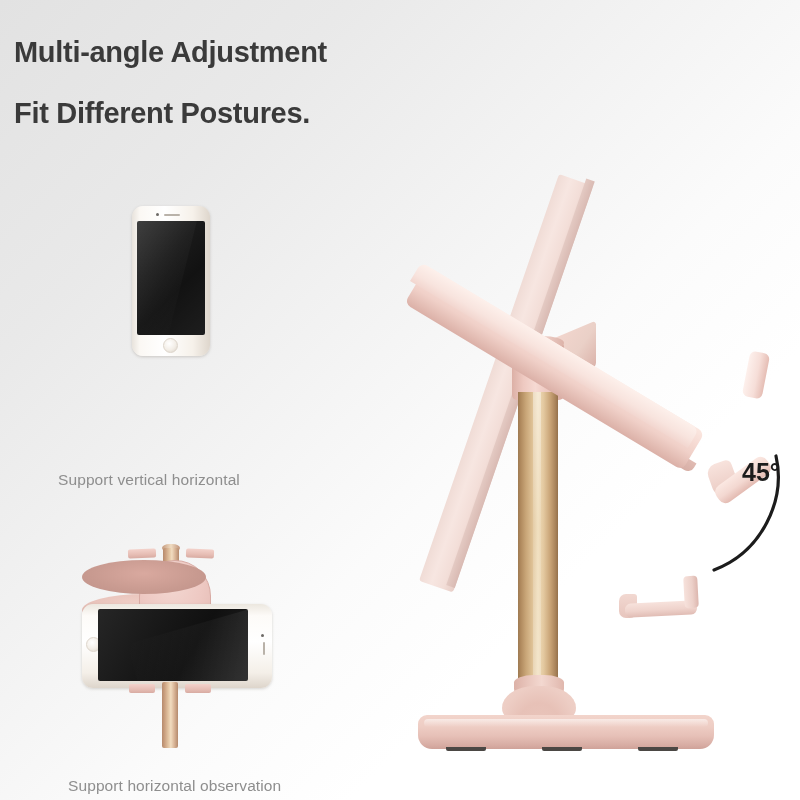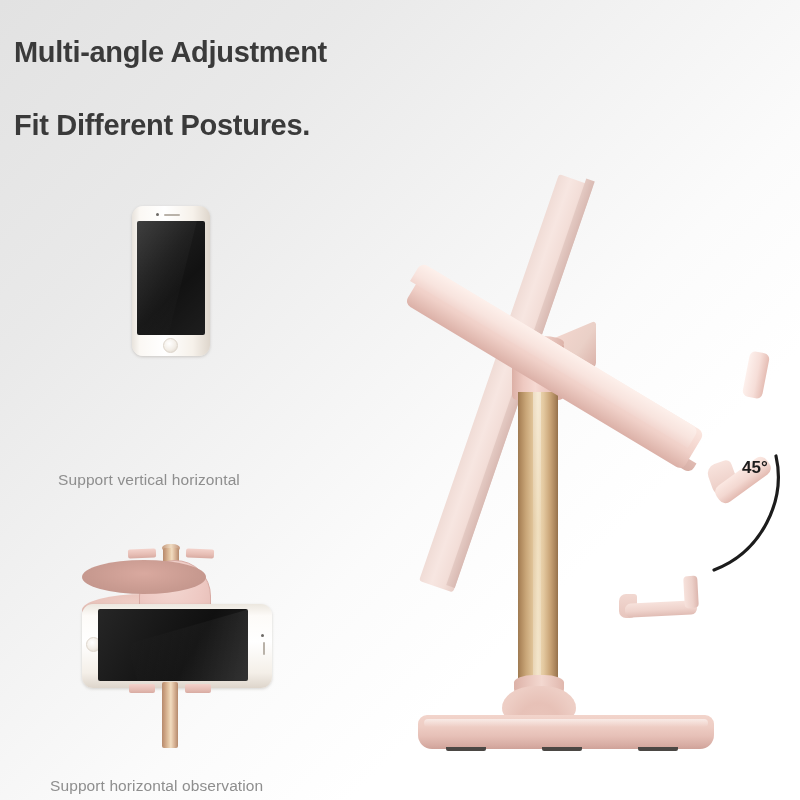--- a/index.html
+++ b/index.html
@@ -26,32 +26,32 @@
     width: 520px;
   }
   .headline-line {
     font-size: 29px;
     font-weight: bold;
     color: #3a3a3a;
     letter-spacing: -0.3px;
     line-height: 1.0;
     white-space: nowrap;
   }
-  .headline-line.second { margin-top: 44px; }
+  .headline-line.second { margin-top: 32px; }
 
   
   .caption {
     position: absolute;
     font-size: 15.5px;
     color: #8e8e8e;
     letter-spacing: 0.1px;
     white-space: nowrap;
   }
   #caption-vertical { left: 58px; top: 471px; }
-  #caption-horizontal { left: 50px; top: 777px; }
+  #caption-horizontal { left: 68px; top: 777px; }
 
   
   .abs { position: absolute; }
 
   
   #small-stand-1 { left: 100px; top: 200px; width: 160px; height: 265px; }
 
   .sm-base-ellipse {
     position: absolute;
     border-radius: 50%;
@@ -359,21 +359,21 @@
   }
 
   
   #angle-arc {
     position: absolute;
     left: 268px; top: 278px; width: 140px; height: 140px;
   }
   #angle-label {
     position: absolute;
     left: 352px; top: 288px;
-    font-size: 17px;
+    font-size: 25px;
     font-weight: bold;
     color: #1c1c1c;
     letter-spacing: 0px;
   }
 </style>
 </head>
 <body>
 
 <div id="stage">
 

